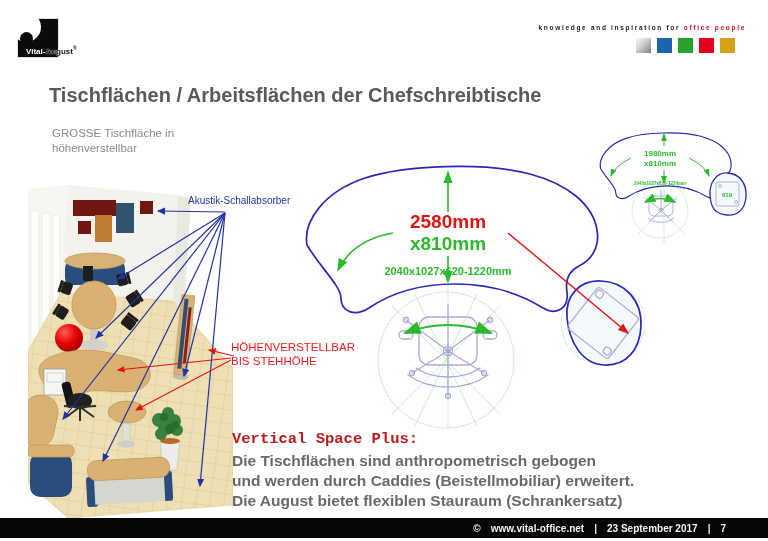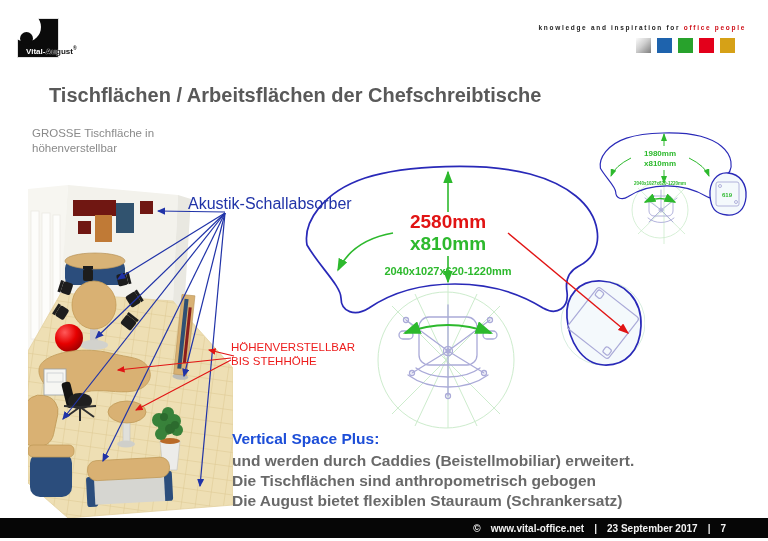--- a/index.html
+++ b/index.html
@@ -19,25 +19,25 @@
   .logo-text sup{font-size:5px;color:#141414;text-shadow:0 0 1px #fff;}
   
   .tagline{position:absolute;top:24px;right:22px;text-align:right;}
   .tagline-text{font-size:6.5px;font-weight:bold;letter-spacing:1.7px;color:#1c1c1c;white-space:nowrap;}
   .tagline-text .red{color:#cf1019;}
   .brand-squares{display:flex;justify-content:flex-end;gap:6px;margin-top:7px;margin-right:11px;}
   .brand-square{width:15px;height:15px;}
   .brand-square:first-child{background:linear-gradient(135deg,#fbfbfb 0%,#cfcfcf 45%,#7e7e7e 100%) !important;}
   
   .page-title{position:absolute;left:45px;top:80px;margin:4px;font-size:20px;font-weight:bold;color:#595959;white-space:nowrap;}
-  .intro{position:absolute;left:32px;top:126px;font-size:11.5px;line-height:15px;color:#8a8a8a;}
-  .acoustic-label{position:absolute;left:188px;top:195px;font-size:16px;color:#2033a8;white-space:nowrap;}
+  .intro{position:absolute;left:52px;top:126px;font-size:11.5px;line-height:15px;color:#8a8a8a;}
+  .acoustic-label{position:absolute;left:188px;top:195px;font-size:10px;color:#2033a8;white-space:nowrap;}
   .height-label{position:absolute;left:231px;top:340px;font-size:11.5px;line-height:14px;color:#ed1c1c;white-space:nowrap;}
   .body-text{position:absolute;left:232px;top:430px;width:505px;}
-  .body-heading{font-size:15.5px;font-weight:bold;color:#1d4ed8;margin:0 0 3px 0;}
+  .body-heading{font-size:15.5px;font-weight:bold;color:#b91c1c;margin:0 0 3px 0;font-family:Liberation Mono, monospace;}
   .body-line{font-size:15.5px;font-weight:bold;color:#696969;line-height:20px;margin:0;}
   
   svg text{font-family:"Liberation Sans",sans-serif;}
   .dim-red{fill:#e11414;font-size:19px;font-weight:bold;text-anchor:middle;}
   .dim-green{fill:#2db92d;font-size:19px;font-weight:bold;text-anchor:middle;}
   .dim-detail{fill:#2db92d;font-size:11px;font-weight:bold;text-anchor:middle;}
   .mini-dim{fill:#2db92d;font-size:8px;font-weight:bold;text-anchor:middle;}
   .mini-detail{fill:#2db92d;font-size:4.5px;font-weight:bold;text-anchor:middle;}
   .mini-caddy-dim{fill:#2db92d;font-size:6px;font-weight:bold;text-anchor:middle;}
   
@@ -358,22 +358,22 @@
   </svg>
 
   <div class="acoustic-label">Akustik-Schallabsorber</div>
   <div class="height-label">
     <div>HÖHENVERSTELLBAR</div>
     <div>BIS STEHHÖHE</div>
   </div>
 
   <div class="body-text">
     <p class="body-heading">Vertical Space Plus:</p>
+    <p class="body-line">Die Tischflächen sind anthropometrisch gebogen</p>
     <p class="body-line">und werden durch Caddies (Beistellmobiliar) erweitert.</p>
-    <p class="body-line">Die Tischflächen sind anthropometrisch gebogen</p>
     <p class="body-line">Die August bietet flexiblen Stauraum (Schrankersatz)</p>
   </div>
 
   <div class="footer">
     <div class="footer-inner">
       <span>©</span>
       <span>www.vital-office.net</span>
       <span class="sep">|</span>
       <span>23 September 2017</span>
       <span class="sep">|</span>

